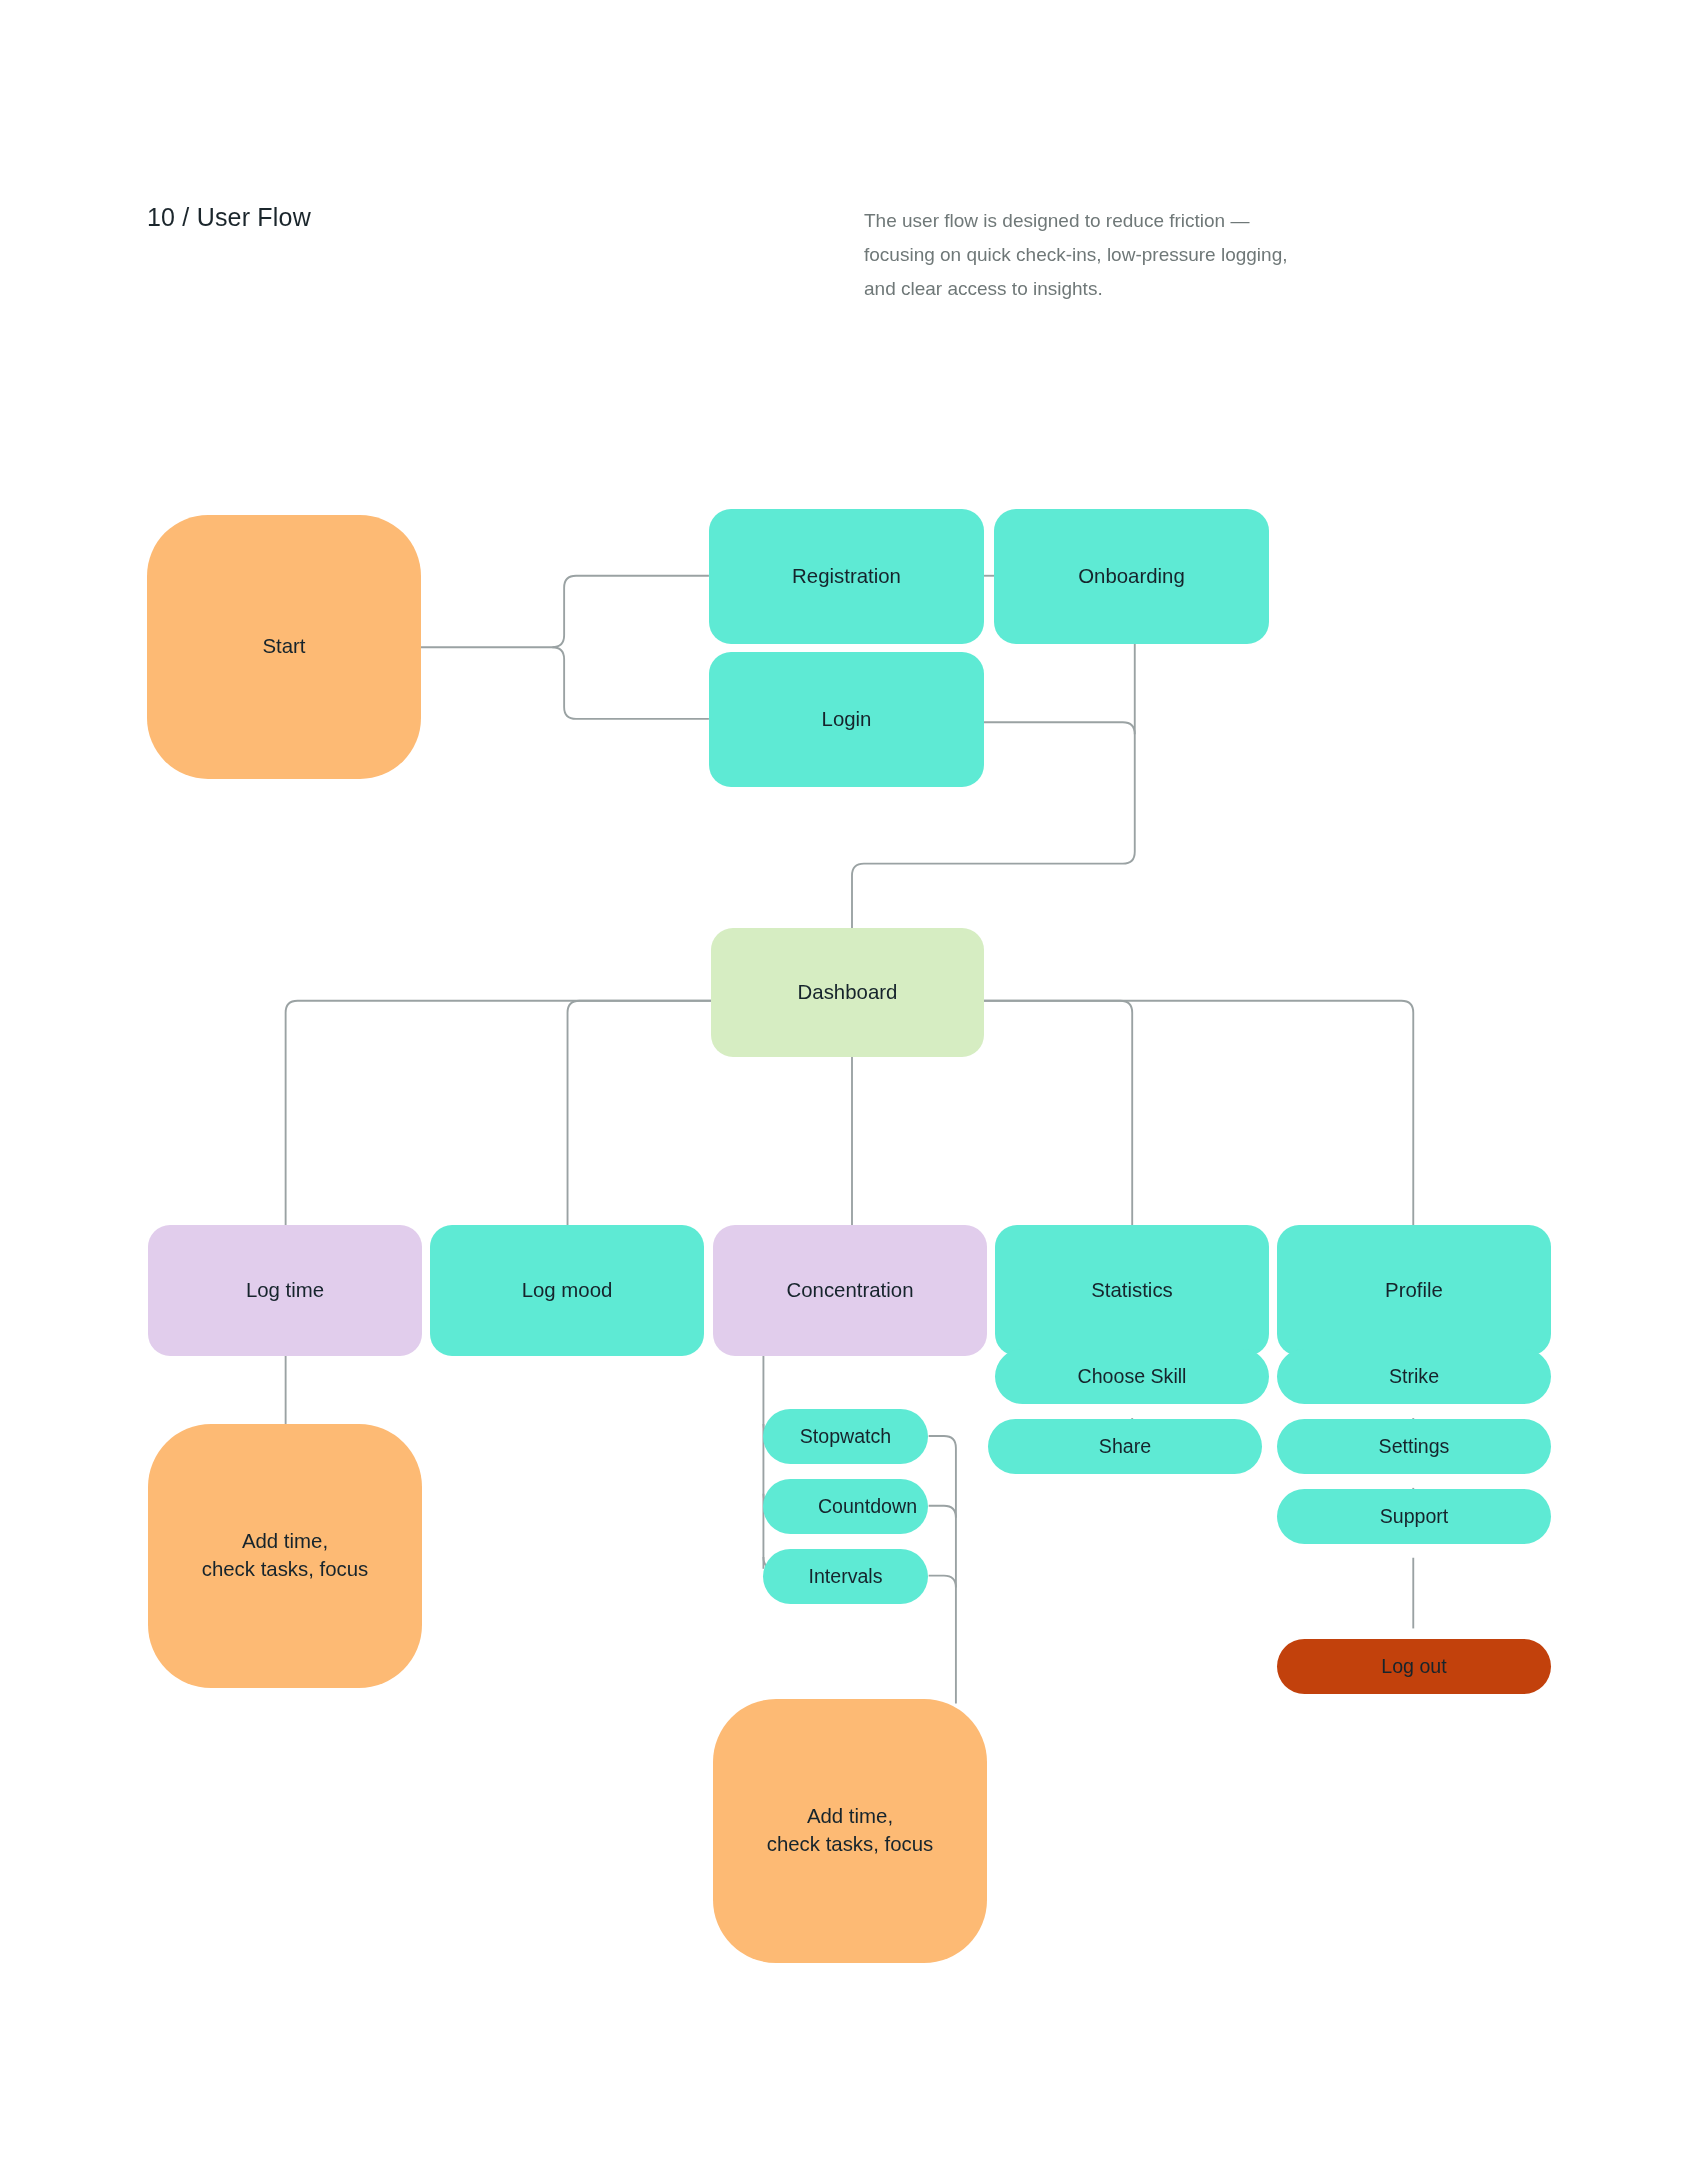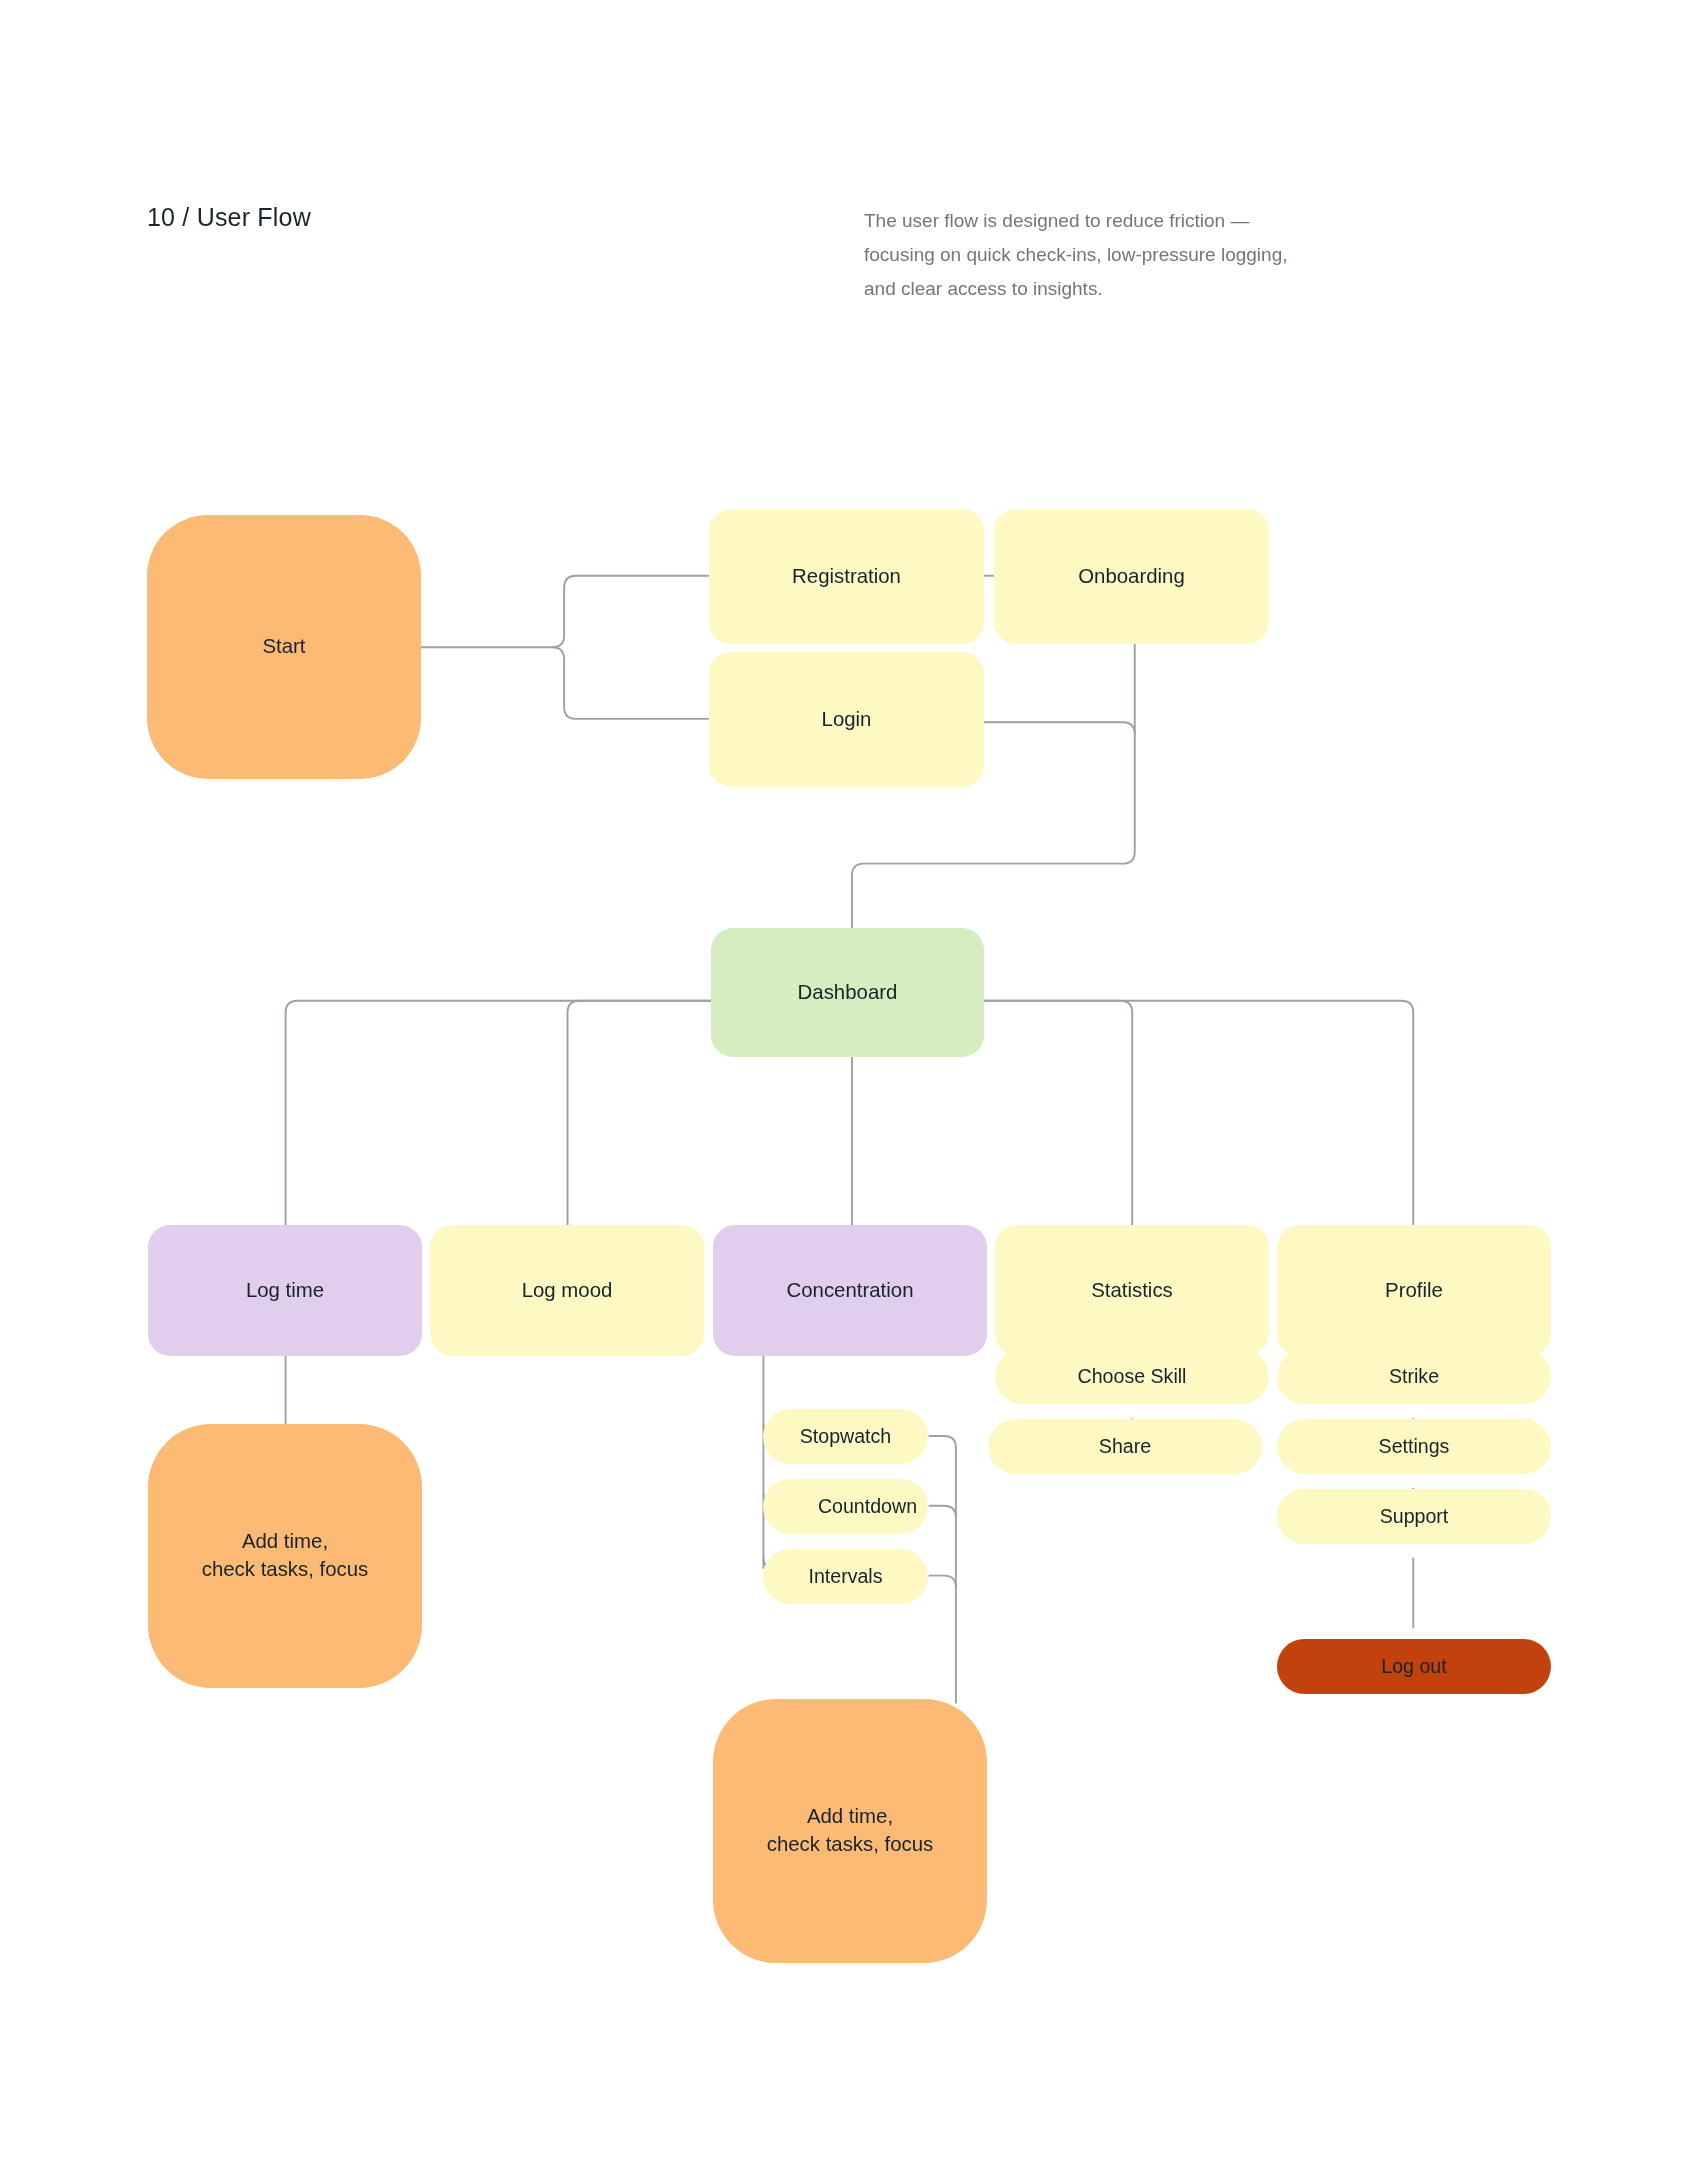--- a/index.html
+++ b/index.html
@@ -31,21 +31,21 @@
 
   
   .node{
     position:absolute;
     display:flex;align-items:center;justify-content:center;
     text-align:center;
     color:#16242c;
     box-sizing:border-box;
     line-height:1.35;
   }
-  .n-gray{background:#fef9c3;}
+  .n-gray{background:#5eead4;}
   .n-blue{background:#fdba74;}
   .n-green{background:#d6edc2;}
   .n-purple{background:#e1cdec;}
   .n-pink{background:#c2410c;margin-top:20px;}
 
   .big{font-size:20.4px;border-radius:22px;}
   .start{border-radius:61px;font-size:20.4px;}
   .pill{border-radius:29px;font-size:19.6px;}
   .result{border-radius:63px;font-size:20.4px;}
   .result span{display:block;}

